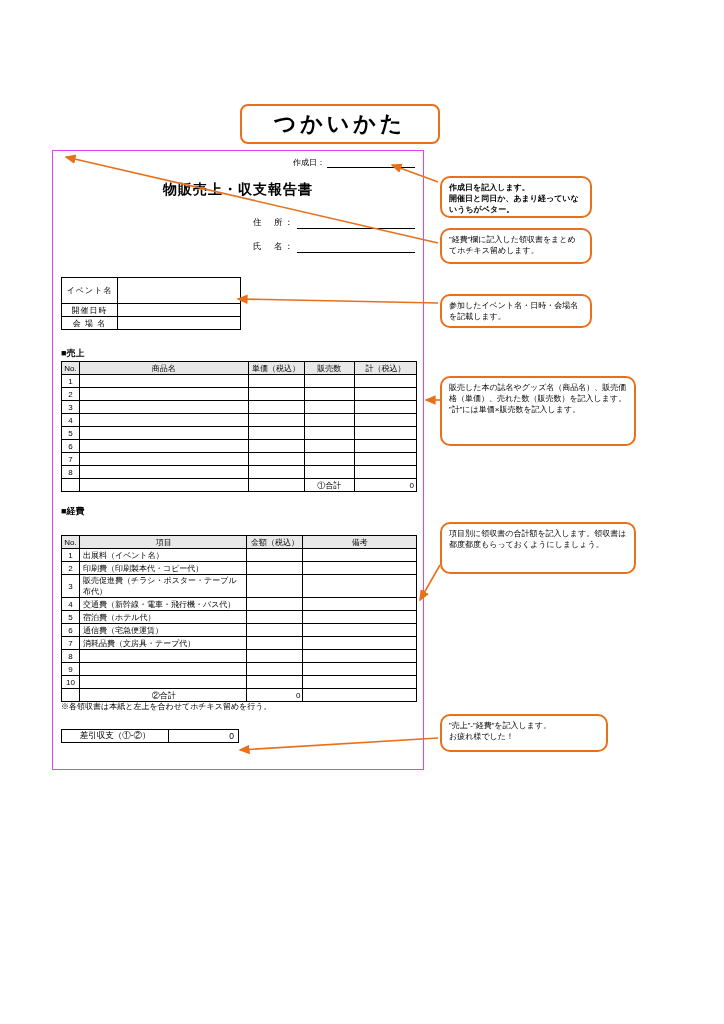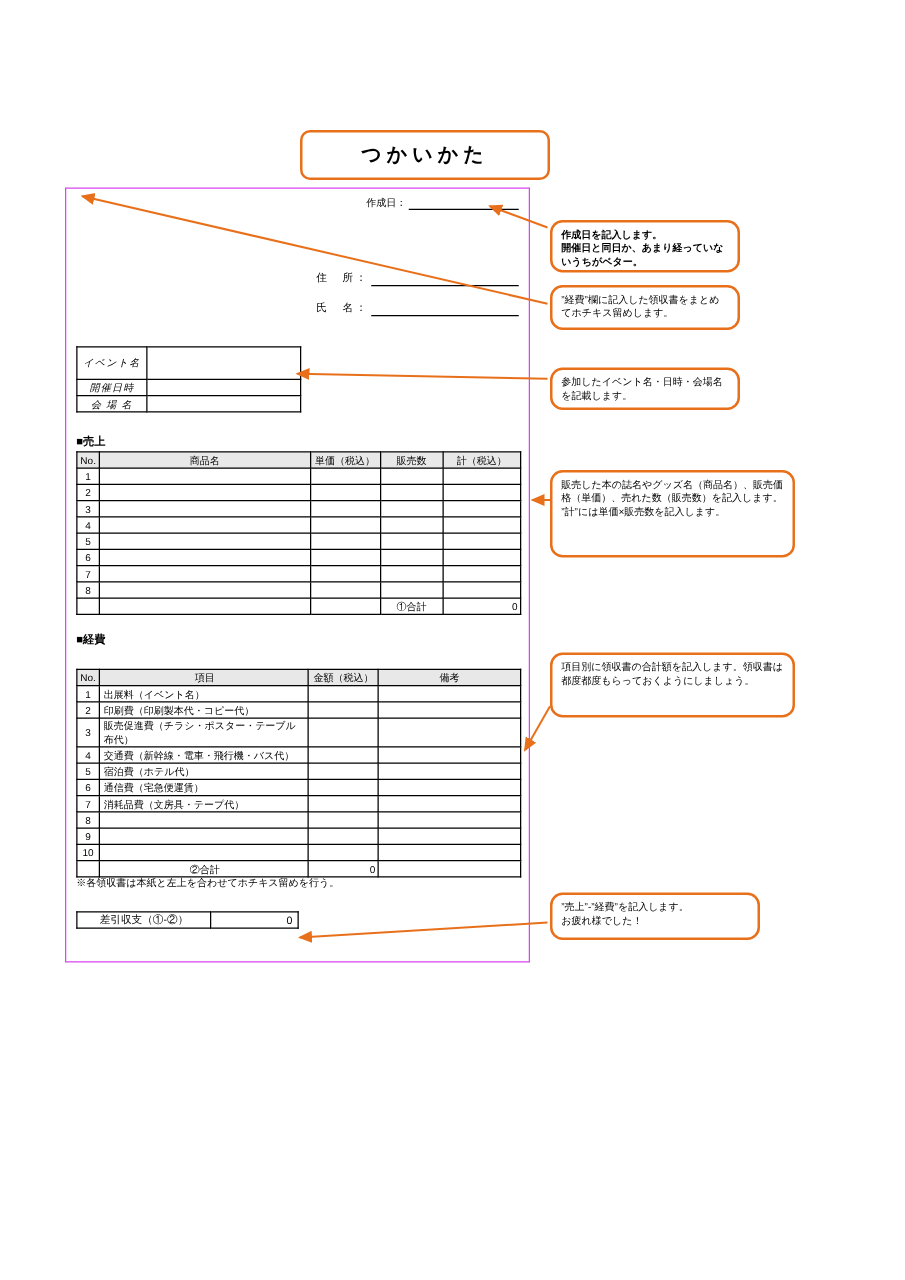--- a/index.html
+++ b/index.html
@@ -23,21 +23,21 @@
     top: 104px;
     width: 196px;
     height: 36px;
     border: 2.5px solid #e8701a;
     border-radius: 8px;
     display: flex;
     align-items: center;
     justify-content: center;
   }
   .title-pill span {
-    font-size: 16px;
+    font-size: 22px;
     font-weight: bold;
     letter-spacing: 4px;
     color: #000;
   }
 
   
   .sheet {
     position: absolute;
     left: 52px;
     top: 150px;
@@ -109,21 +109,20 @@
     padding: 0 2px;
     height: 13px;
     box-sizing: border-box;
     font-weight: normal;
   }
   .event-tbl {
     position: absolute;
     left: 8px;
     top: 126px;
     width: 180px;
-    font-style: italic;
   }
   .event-tbl td.k {
     width: 56px;
     text-align: center;
     letter-spacing: 1px;
     background: #fff;
   }
   .event-tbl tr:first-child td { height: 26px; }
 
   .sec-label {
@@ -224,20 +223,21 @@
 </div>
 
 <div class="sheet">
   <div class="sheet-inner">
 
     <div class="created-row">
       <span class="lbl">作成日：</span>
       <span class="ruleline"></span>
     </div>
 
+    <div class="doc-title">物販売上・収支報告書</div>
 
     <div class="addr-block">
       <div class="addr-line">
         <span class="lbl">住　所：</span>
         <span class="ruleline2"></span>
       </div>
       <div class="addr-line">
         <span class="lbl">氏　名：</span>
         <span class="ruleline2"></span>
       </div>

